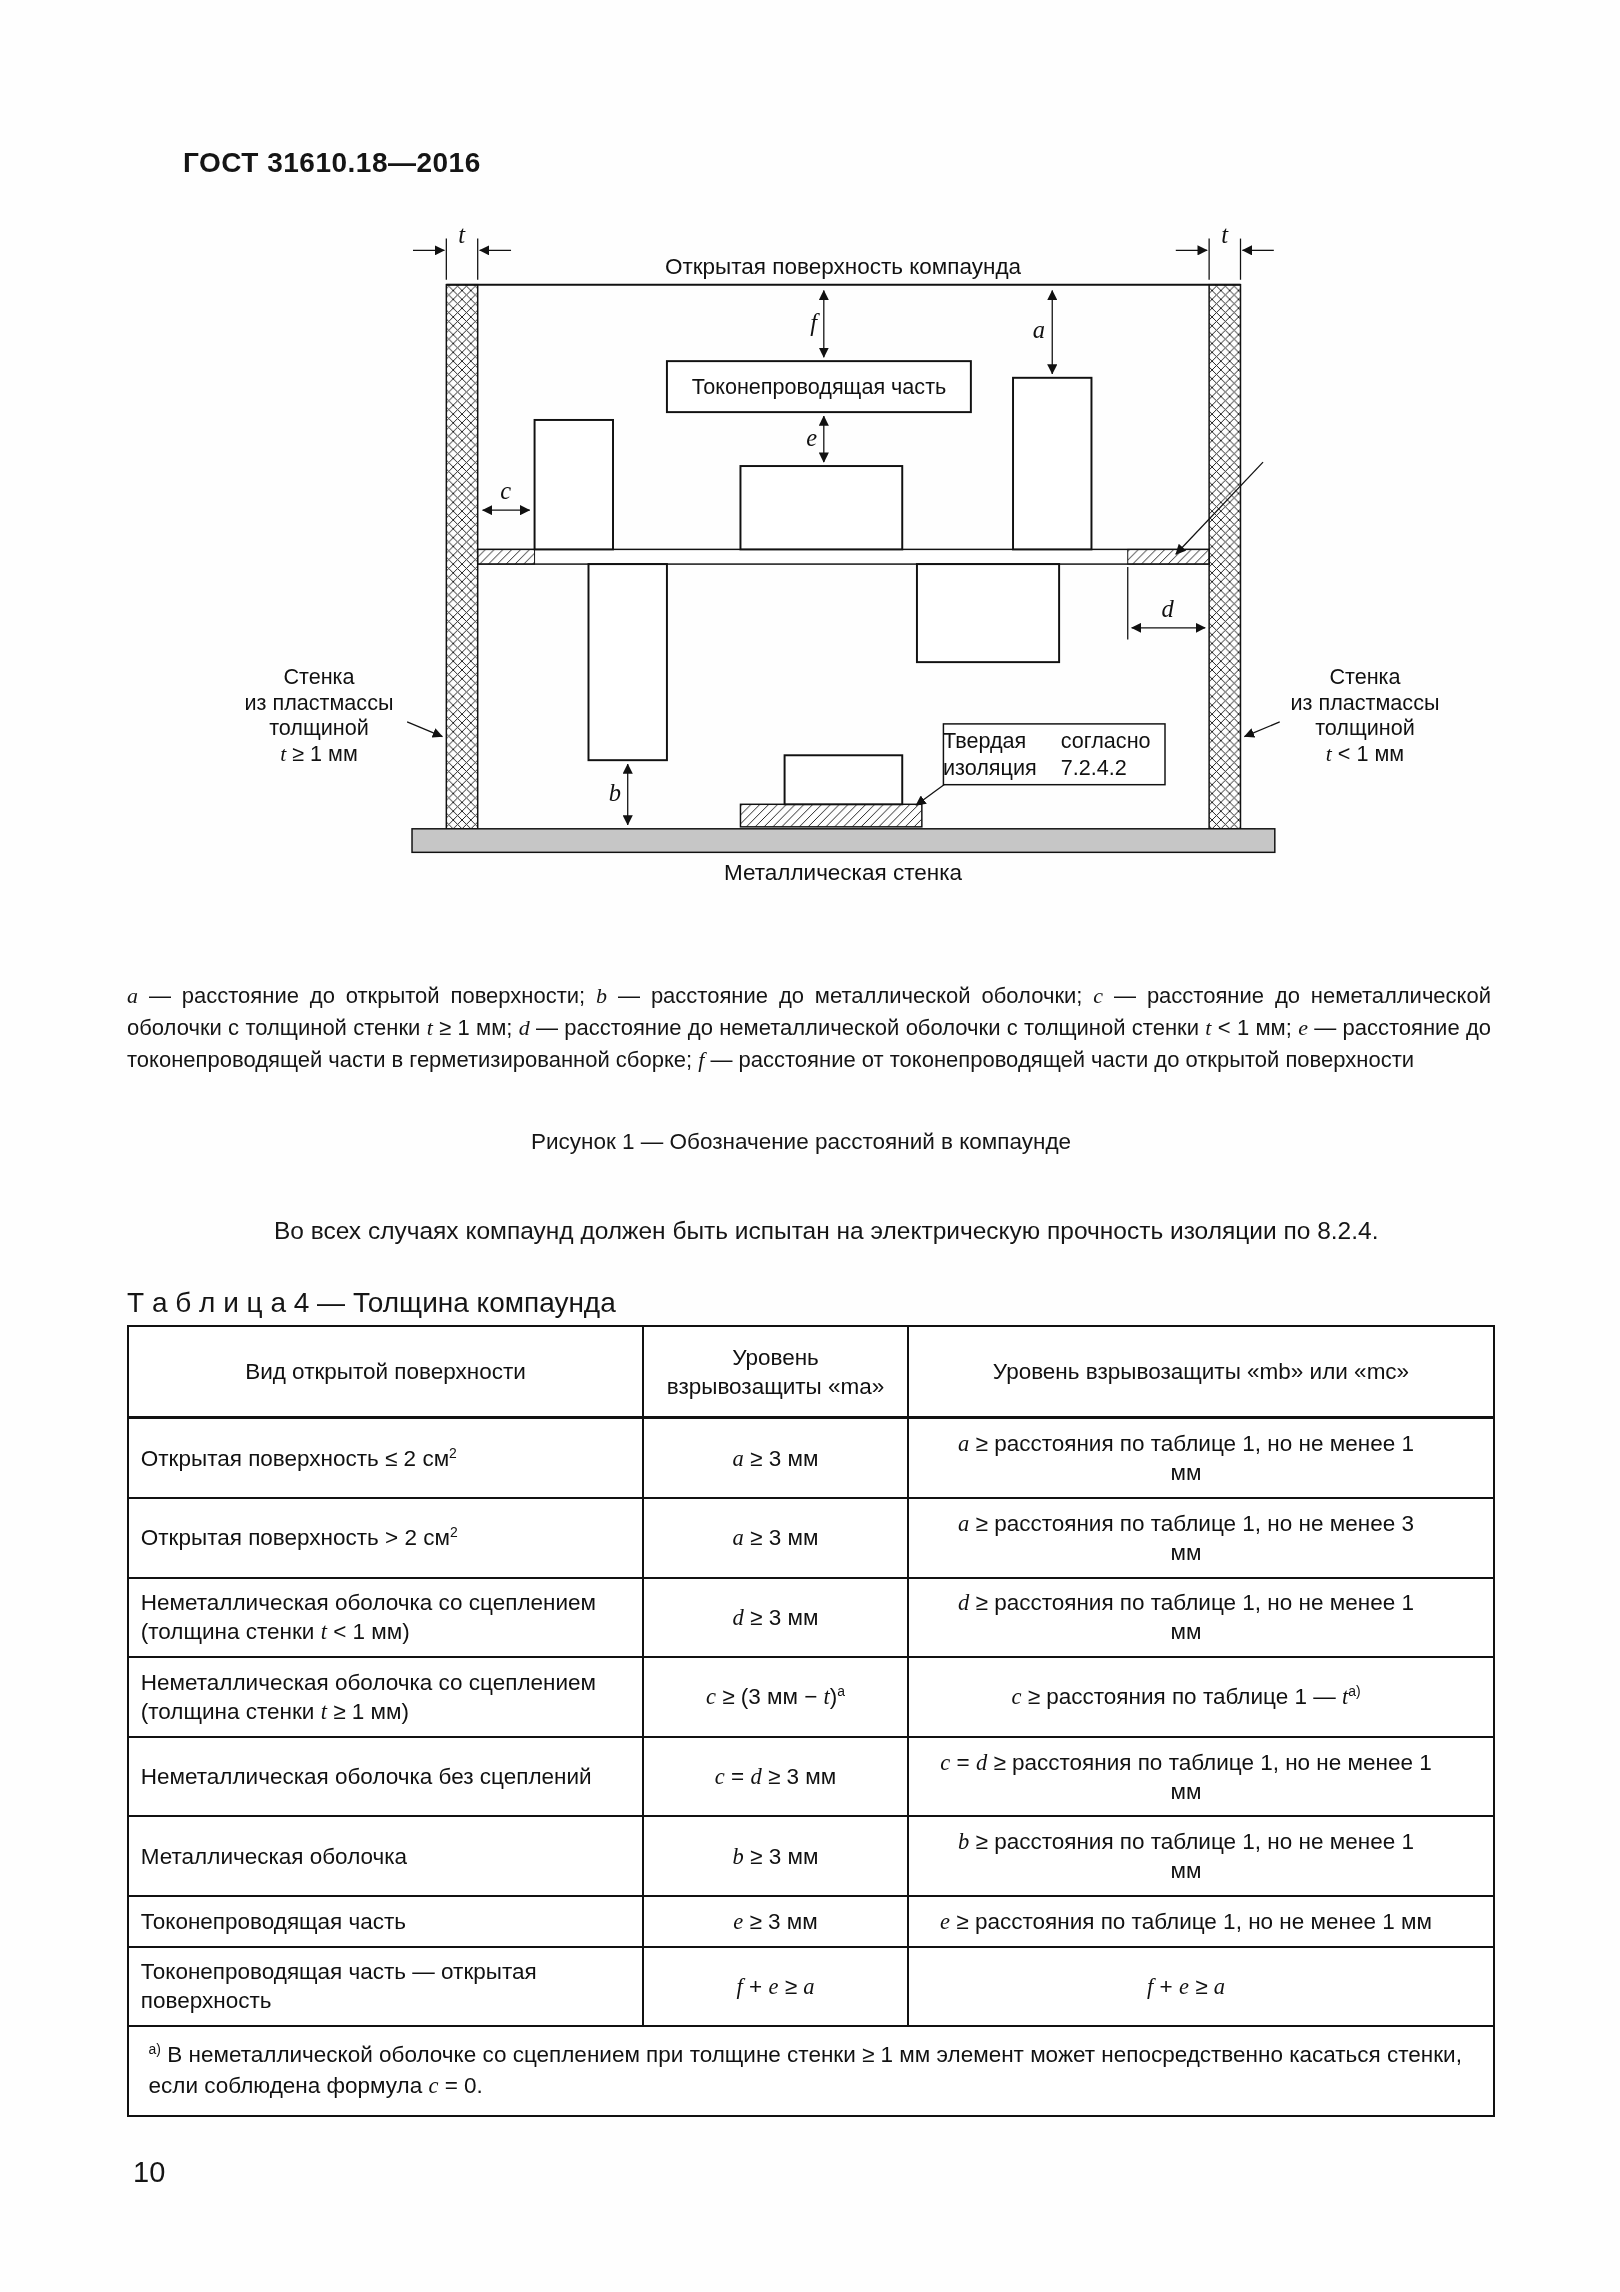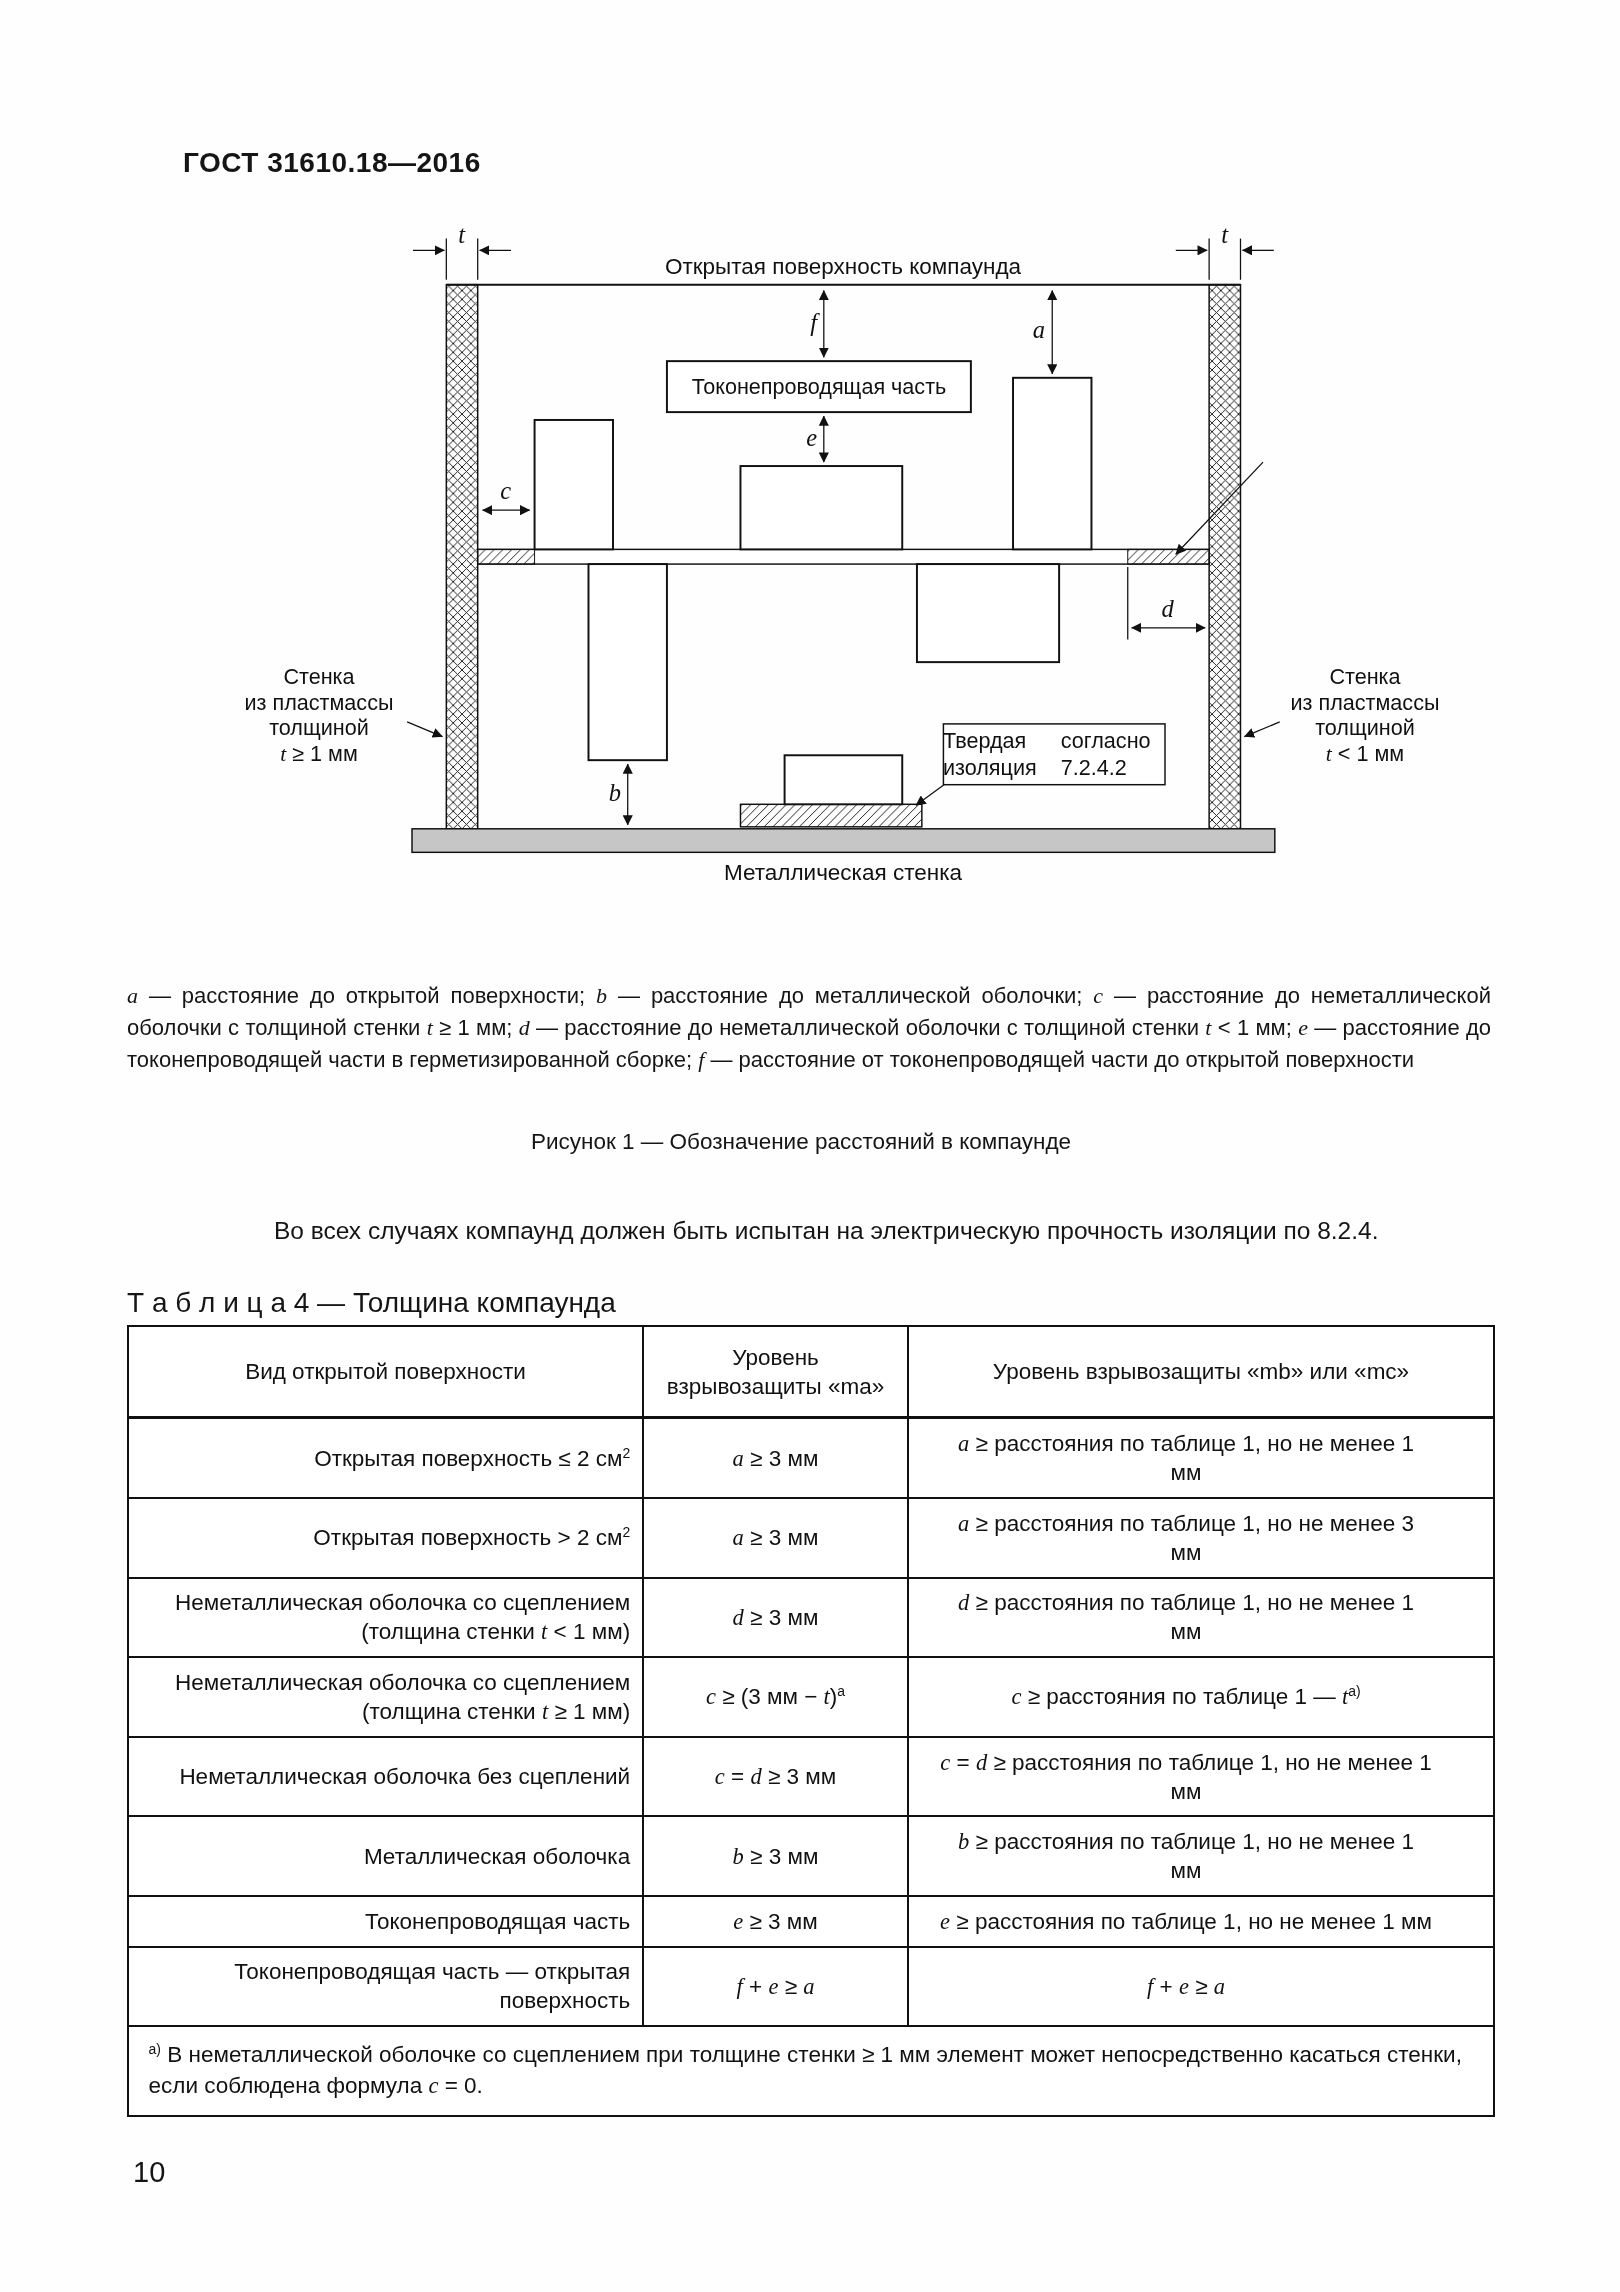--- a/index.html
+++ b/index.html
@@ -22,21 +22,21 @@
   .figcap { font-size:22.5px; text-align:center; }
   .para   { font-size:24.5px; line-height:31px; text-indent:147px; }
   .tlabel { font-size:28px; }
 
   .gtable { border-collapse:collapse; table-layout:fixed; font-size:22.5px; color:#111;
             border:2.9px solid #111; background:#fff; }
   .gtable th, .gtable td { border:2px solid #111; }
   .gtable thead th { border-bottom:3.9px solid #111; font-weight:normal; text-align:center;
             vertical-align:middle; padding:15.7px 9.8px; line-height:29px; }
   .gtable td { padding:9.8px 11.8px; line-height:29px; vertical-align:middle; }
-  .gtable td.c0 { text-align:right;margin-left:22px; }
+  .gtable td.c0 { text-align:left;margin-left:22px; }
   .gtable td.c1 { text-align:center; }
   .gtable td.c2 { text-align:center; padding-left:31px; padding-right:61px; }
   .gtable td.fnote { text-align:left; padding:11.8px 17.6px 13.7px 19.6px; line-height:31px; }
 
   .pageno { font-size:29px; }
 </style>
 </head>
 <body>
 
 <div class="page">

